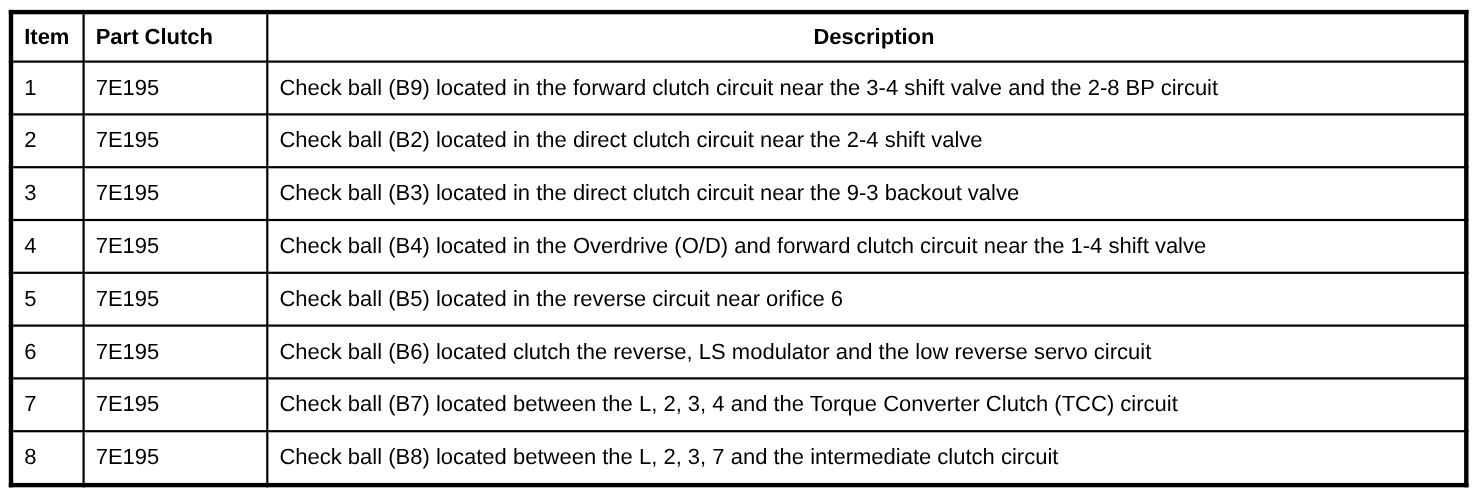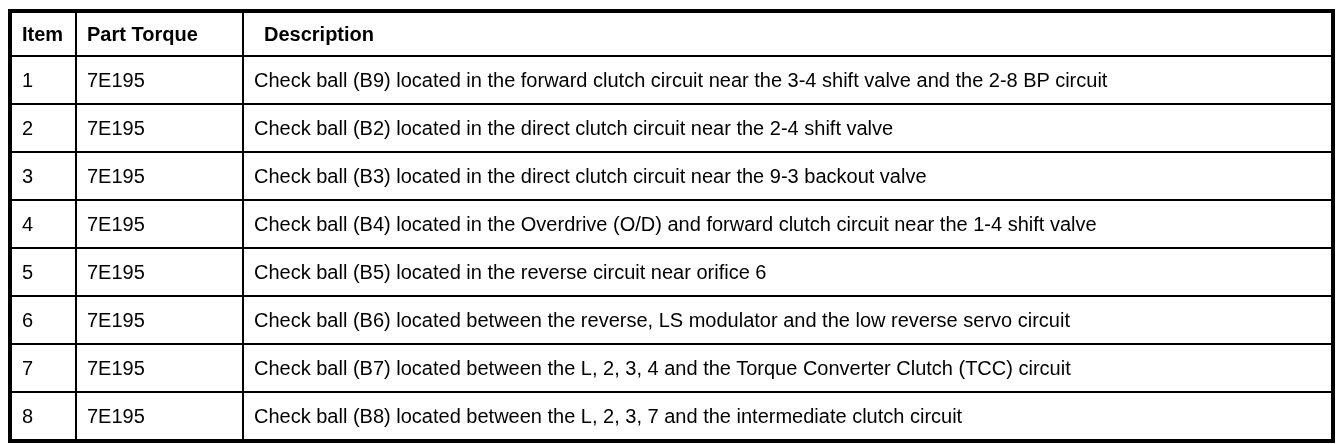--- a/index.html
+++ b/index.html
@@ -36,21 +36,21 @@
     vertical-align: middle;
     white-space: nowrap;
     overflow: hidden;
   }
   table.parts-table th {
     font-weight: bold;
     height: 42px;
     text-align: left;
   }
   table.parts-table th.desc-header {
-    text-align: left;
+    text-align: center;
     padding-left: 20px;
   }
   table.parts-table td {
     font-weight: normal;
     height: 46px;
     text-align: left;
   }
   col.col-item { width: 66px; }
   col.col-part { width: 167px; }
   col.col-desc { width: 1090px; }
@@ -61,21 +61,21 @@
 <div class="page">
   <table class="parts-table">
     <colgroup>
       <col class="col-item">
       <col class="col-part">
       <col class="col-desc">
     </colgroup>
     <thead>
       <tr>
         <th>Item</th>
-        <th>Part Torque</th>
+        <th>Part Clutch</th>
         <th class="desc-header">Description</th>
       </tr>
     </thead>
     <tbody>
       <tr>
         <td>1</td>
         <td>7E195</td>
         <td>Check ball (B9) located in the forward clutch circuit near the 3-4 shift valve and the 2-8 BP circuit</td>
       </tr>
       <tr>
@@ -94,21 +94,21 @@
         <td>Check ball (B4) located in the Overdrive (O/D) and forward clutch circuit near the 1-4 shift valve</td>
       </tr>
       <tr>
         <td>5</td>
         <td>7E195</td>
         <td>Check ball (B5) located in the reverse circuit near orifice 6</td>
       </tr>
       <tr>
         <td>6</td>
         <td>7E195</td>
-        <td>Check ball (B6) located between the reverse, LS modulator and the low reverse servo circuit</td>
+        <td>Check ball (B6) located clutch the reverse, LS modulator and the low reverse servo circuit</td>
       </tr>
       <tr>
         <td>7</td>
         <td>7E195</td>
         <td>Check ball (B7) located between the L, 2, 3, 4 and the Torque Converter Clutch (TCC) circuit</td>
       </tr>
       <tr>
         <td>8</td>
         <td>7E195</td>
         <td>Check ball (B8) located between the L, 2, 3, 7 and the intermediate clutch circuit</td>

